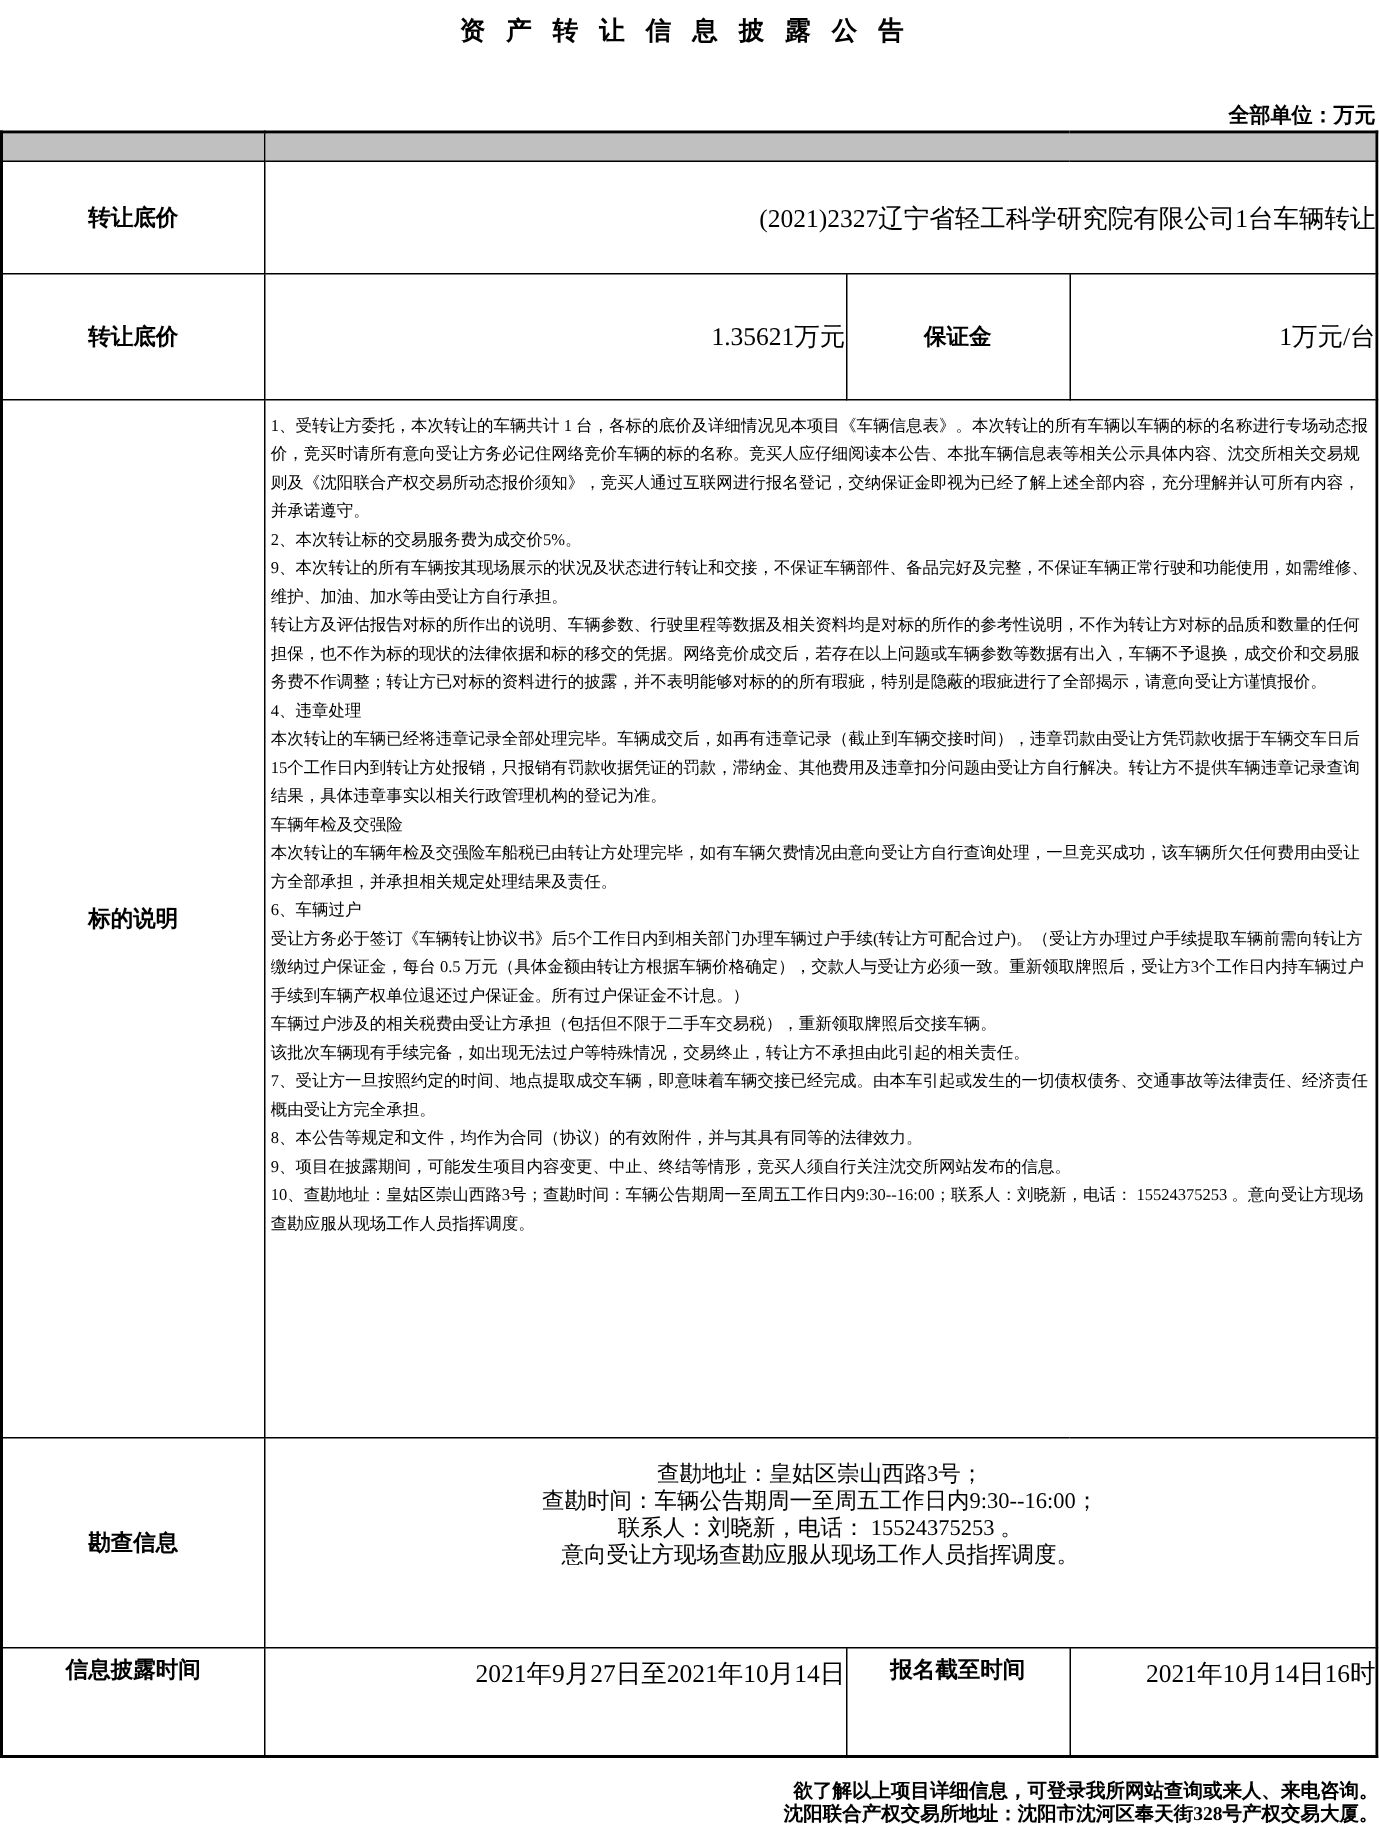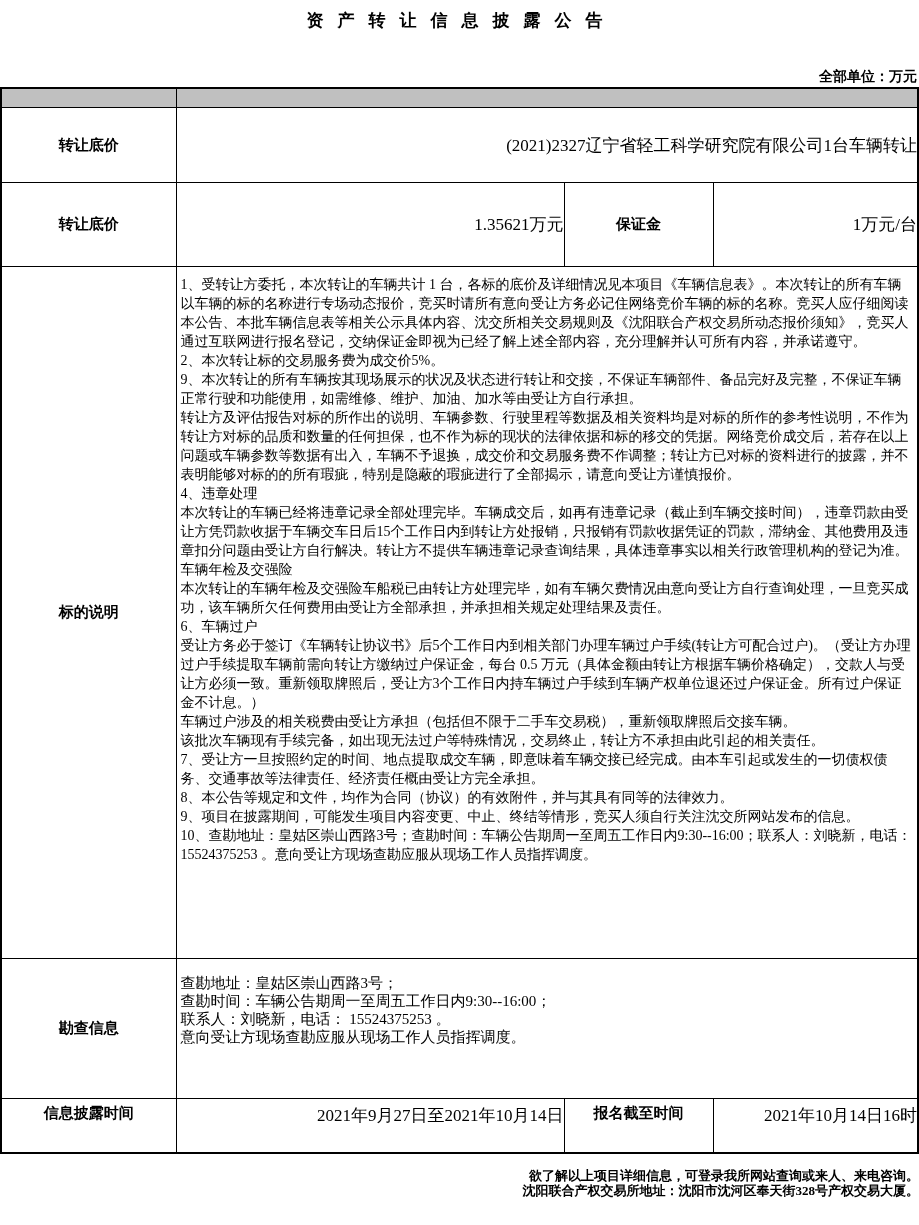--- a/index.html
+++ b/index.html
@@ -23,25 +23,25 @@
   }
   td{border:1px solid #000;overflow:hidden;padding:0;}
   tr.hdr td{background:#c0c0c0;height:18px;}
   .label-cell{
     font-weight:bold;text-align:center;vertical-align:middle;
     font-size:15px;
   }
   .value-cell{text-align:right;vertical-align:middle;font-size:17px;padding-left:36px;}
   .desc-cell{
     vertical-align:top;text-align:left;
-    padding:8px 4px 2px 4px;font-size:14px;line-height:19px;
+    padding:8px 4px 2px 4px;font-size:11px;line-height:19px;
   }
   .desc-cell p,.survey-cell p{margin:0;white-space:pre-wrap;}
   .survey-cell{
-    vertical-align:top;text-align:left;
+    vertical-align:top;text-align:center;
     padding:15px 4px 2px 4px;font-size:15px;line-height:18px;
   }
   tr.bottom-row td{vertical-align:top;padding-top:5px;}
   .footer{margin:14px 0 0 2px;font-size:13px;line-height:15px;font-weight:bold;text-align:right;}
   .footer .mono{
     font-family:"Liberation Mono","DejaVu Sans Mono",monospace;
     font-weight:normal;font-size:13px;
   }
   .footer .gap{display:inline-block;width:60px;}
 </style>
@@ -105,21 +105,21 @@
     <tr style="height:140px">
       <td class="label-cell">勘查信息</td>
       <td class="survey-cell" colspan="3">
         <p>查勘地址：皇姑区崇山西路3号；</p>
         <p>查勘时间：车辆公告期周一至周五工作日内9:30--16:00；</p>
         <p>联系人：刘晓新，电话： 15524375253 。</p>
         <p>意向受让方现场查勘应服从现场工作人员指挥调度。</p>
       </td>
     </tr>
 
-    <tr class="bottom-row" style="height:54px">
+    <tr class="bottom-row" style="height:72px">
       <td class="label-cell">信息披露时间</td>
       <td class="value-cell">2021年9月27日至2021年10月14日</td>
       <td class="label-cell">报名截至时间</td>
       <td class="value-cell">2021年10月14日16时</td>
     </tr>
   </tbody>
     </table>
 
   <div class="footer">
     <div>欲了解以上项目详细信息，可登录我所网站查询或来人、来电咨询。</div>

